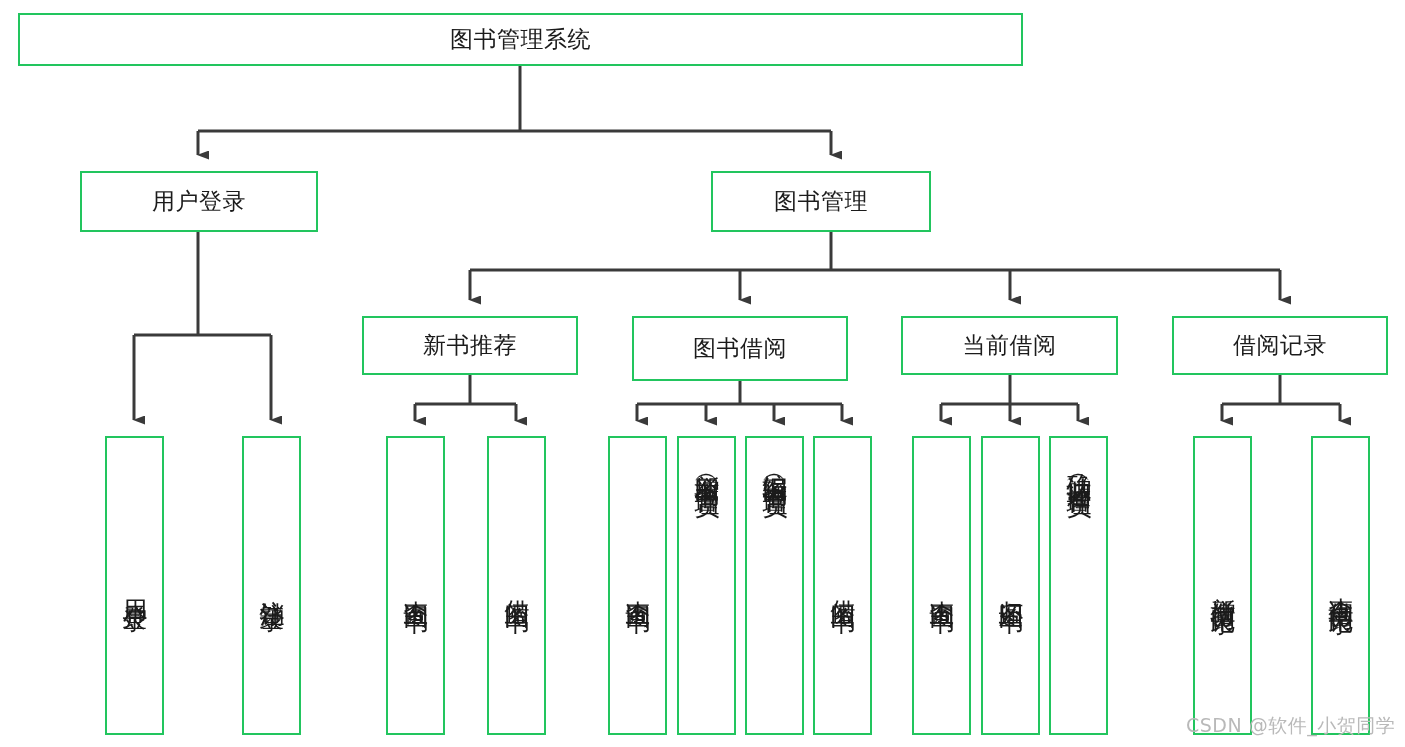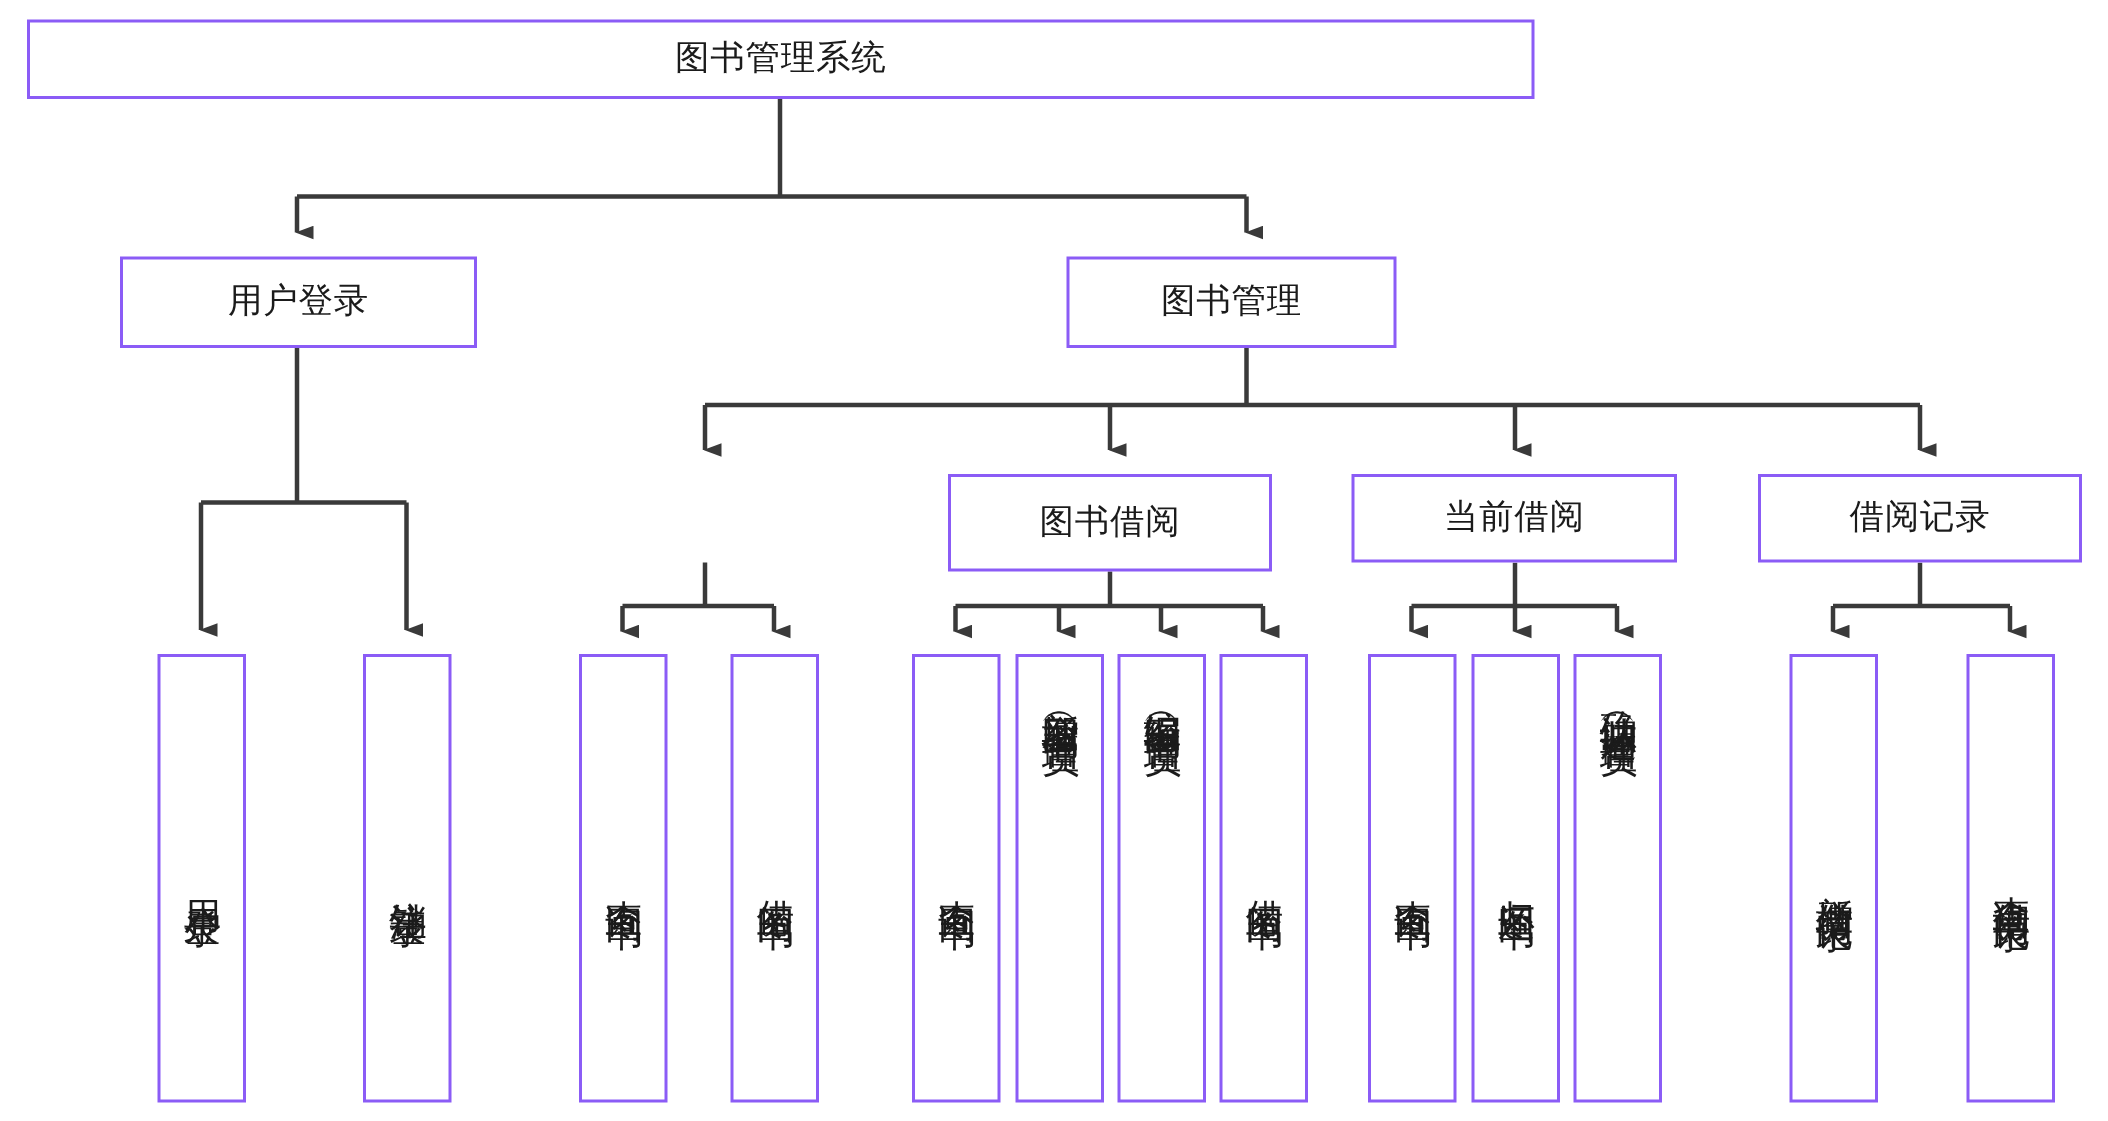--- a/index.html
+++ b/index.html
@@ -23,21 +23,21 @@
     left: 0;
     top: 0;
     width: 1405px;
     height: 747px;
     pointer-events: none;
   }
   .node {
     position: absolute;
     box-sizing: border-box;
     background: #ffffff;
-    border: 2px solid #8b5cf6;
+    border: 2px solid #22c55e;
     display: flex;
     align-items: center;
     justify-content: center;
     color: #1b1b1b;
   }
   .node-label {
     display: block;
     text-align: center;
     line-height: 1.18;
     white-space: nowrap;
@@ -136,20 +136,23 @@
   </div>
 
   <div class="node horizontal" style="left:80px; top:171px; width:238px; height:61px;">
     <span class="node-label">用户登录</span>
   </div>
 
   <div class="node horizontal" style="left:711px; top:171px; width:220px; height:61px;">
     <span class="node-label">图书管理</span>
   </div>
 
+  <div class="node horizontal" style="left:362px; top:316px; width:216px; height:59px;">
+    <span class="node-label">新书推荐</span>
+  </div>
 
   <div class="node horizontal" style="left:632px; top:316px; width:216px; height:65px;">
     <span class="node-label">图书借阅</span>
   </div>
 
   <div class="node horizontal" style="left:901px; top:316px; width:217px; height:59px;">
     <span class="node-label">当前借阅</span>
   </div>
 
   <div class="node horizontal" style="left:1172px; top:316px; width:216px; height:59px;">
@@ -201,14 +204,15 @@
   </div>
 
   <div class="node vertical centered" style="left:1193px; top:436px; width:59px; height:299px;">
     <span class="node-label">新增借阅记录</span>
   </div>
 
   <div class="node vertical centered" style="left:1311px; top:436px; width:59px; height:299px;">
     <span class="node-label">查询借阅记录</span>
   </div>
 
+  <div class="watermark">CSDN @软件_小贺同学</div>
 
 </div>
 
 </body></html>

